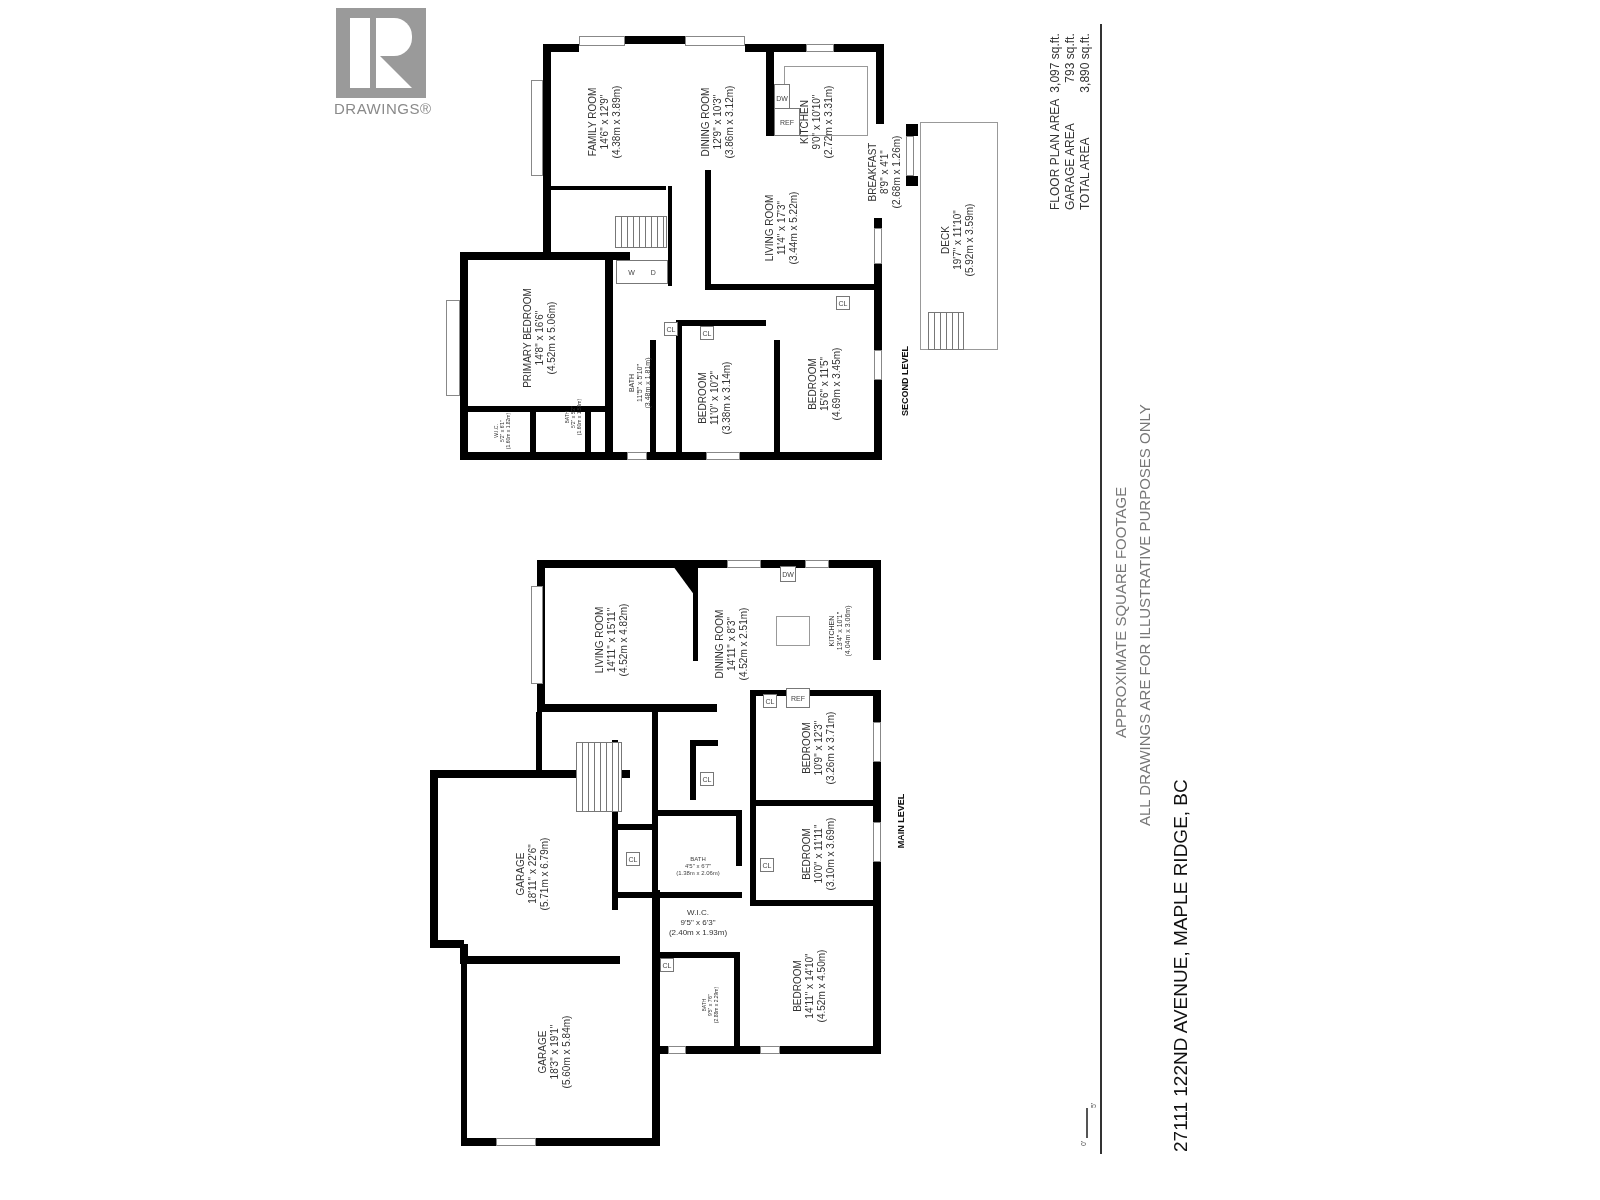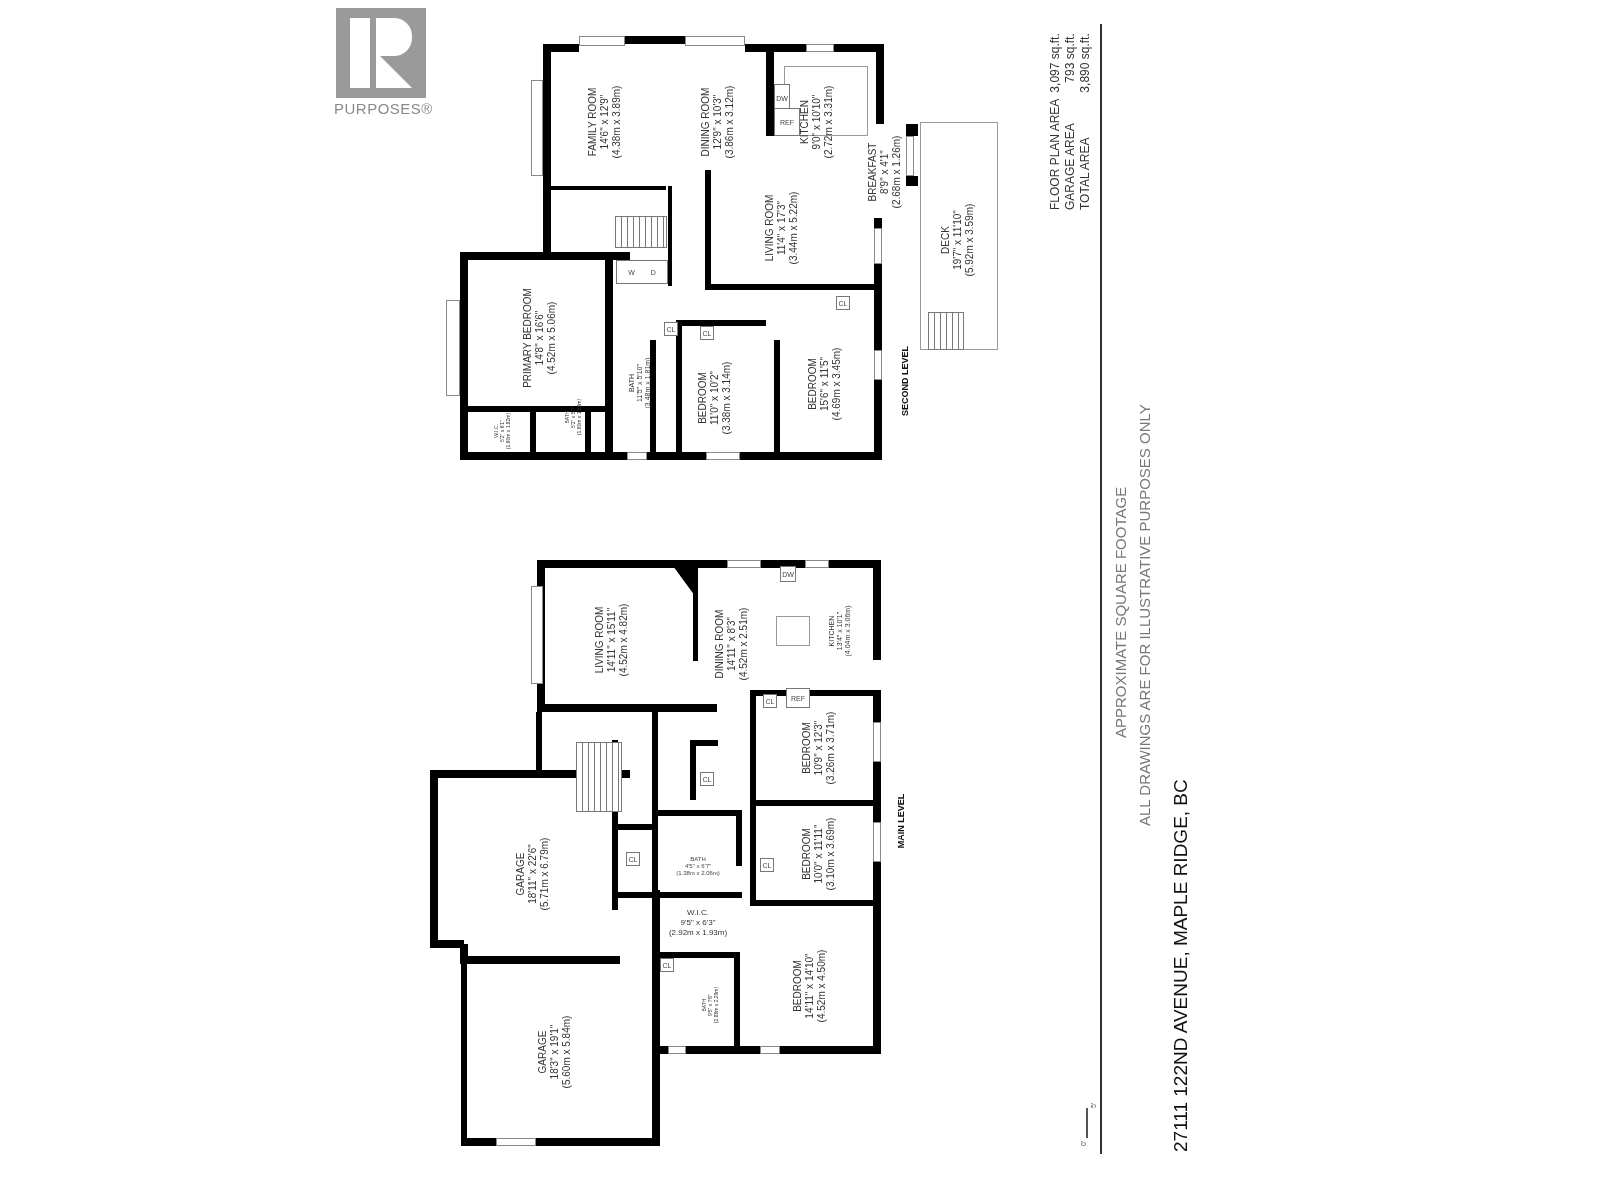--- a/index.html
+++ b/index.html
@@ -28,21 +28,21 @@
   .sqft td.num { text-align:right; }
 </style>
 </head>
 <body>
 
 <div class="logo">
   <div class="bar"></div>
     <div class="bowl"></div>
     <div class="leg"></div>
 </div>
-<div class="logo-text">PURPOSES®</div>
+<div class="logo-text">DRAWINGS®</div>
 
 <div>
 
   <div class="wall" style="left:543px;top:44px;width:8px;height:210px;"></div>
   <div class="wall" style="left:543px;top:44px;width:36px;height:8px;"></div>
   <div class="wall" style="left:625px;top:36px;width:60px;height:8px;"></div>
   <div class="win" style="left:579px;top:36px;width:46px;height:10px;"></div>
   <div class="win" style="left:685px;top:36px;width:60px;height:10px;"></div>
   <div class="wall" style="left:745px;top:44px;width:30px;height:8px;"></div>
   <div class="wall" style="left:766px;top:44px;width:8px;height:92px;"></div>
@@ -239,21 +239,21 @@
       <div>(3.10m x 3.69m)</div>
     </div>
   <div style="position:absolute;left:660px;top:856px;width:76px;text-align:center;font-size:6px;line-height:7px;color:#444;">
       <div>BATH</div>
       <div>4'5" x 6'7"</div>
       <div>(1.38m x 2.06m)</div>
     </div>
   <div style="position:absolute;left:658px;top:908px;width:80px;text-align:center;font-size:8px;line-height:10px;color:#333;">
       <div>W.I.C.</div>
       <div>9'5" x 6'3"</div>
-      <div>(2.92m x 1.93m)</div>
+      <div>(2.40m x 1.93m)</div>
     </div>
   <div class="lbl" style="left:478px;top:856px;width:110px;height:36px;">
       <div>GARAGE</div>
       <div>18'11" x 22'6"</div>
       <div>(5.71m x 6.79m)</div>
     </div>
   <div class="lbl" style="left:500px;top:1034px;width:110px;height:36px;">
       <div>GARAGE</div>
       <div>18'3" x 19'1"</div>
       <div>(5.60m x 5.84m)</div>

